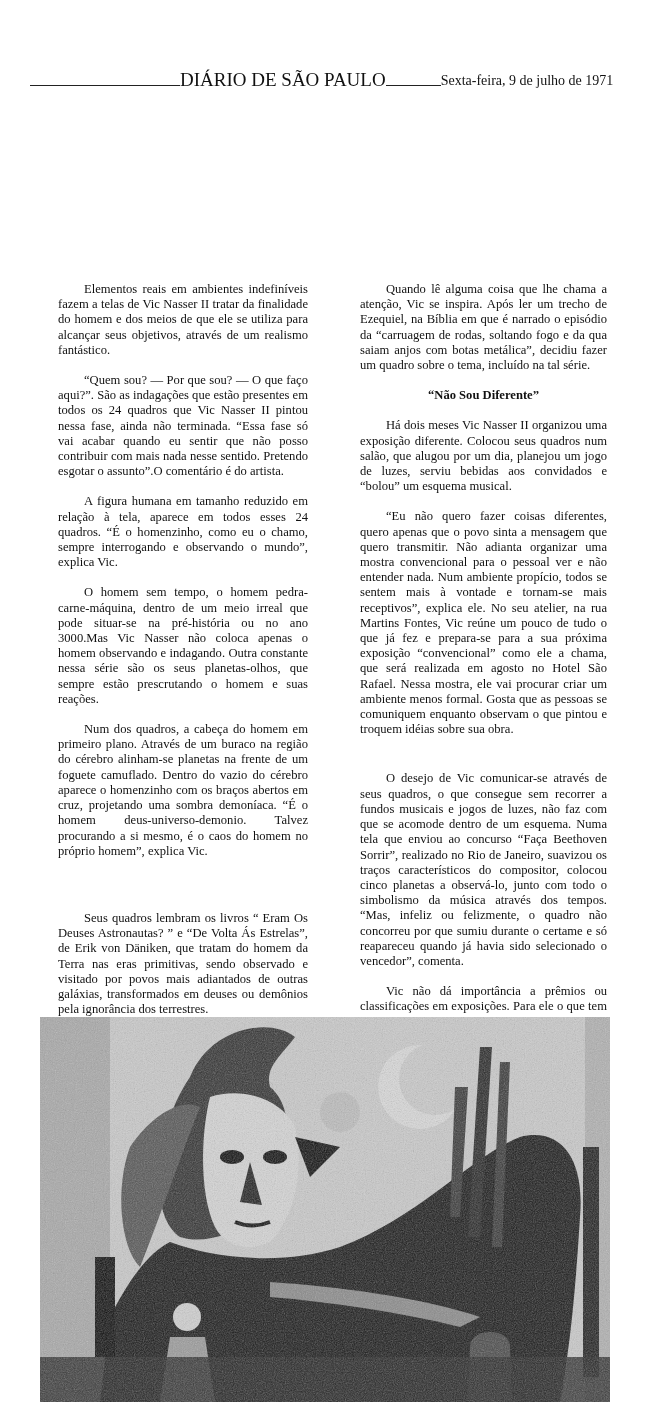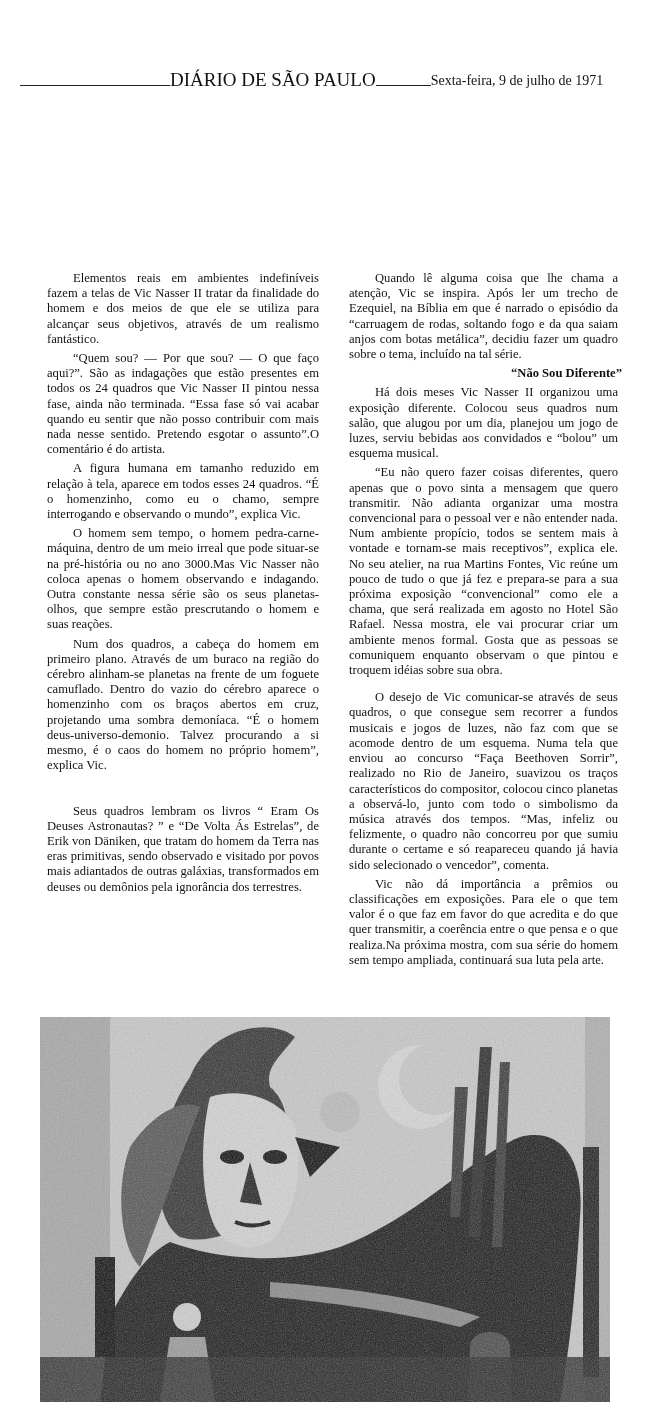--- a/index.html
+++ b/index.html
@@ -1,42 +1,42 @@
 <!DOCTYPE html>
 <html><head>
   <meta charset="utf-8">
   <style>
     html, body { margin: 0; padding: 0; background: #ffffff; }
     body {
       width: 650px; height: 1417px; position: relative; overflow: hidden;
       font-family: "Liberation Serif", "DejaVu Serif", serif; color: #111;
     }
     .masthead {
-      position: absolute; top: 68px; left: 20px; width: 612px; height: 22px;
+      position: absolute; top: 68px; left: 30px; width: 612px; height: 22px;
       display: flex; align-items: flex-end; white-space: nowrap;
     }
     .masthead .rule { border-bottom: 1px solid #222; height: 0; margin-bottom: 4px; }
     .masthead .rule.r1 { width: 150px; }
     .masthead .rule.r2 { width: 55px; }
     .masthead .paper { font-size: 19px; line-height: 20px; letter-spacing: 0px; }
     .masthead .date { font-size: 14px; line-height: 18px; margin-left: 0px; }
     .headline {
       position: absolute; top: 104px; left: 24px; width: 602px;
       font-size: 51px; line-height: 60px; text-align: justify; text-align-last: justify;
       letter-spacing: 0px; margin: 0; font-weight: normal;
     }
     .headline .line { display: block; text-align: justify; text-align-last: justify; }
     .col {
       position: absolute; font-size: 12.6px; line-height: 15.2px; text-align: justify;
     }
     .col.left { top: 267px; left: 43px; width: 280px; }
     .col.right { top: 267px; left: 345px; width: 277px; }
-    .col p { margin: 4px; text-indent: 26px; }
+    .col p { margin: 15px; text-indent: 26px; }
     .col h3 {
-      margin: 0; font-size: 12.6px; font-weight: bold; text-align: right; text-indent: 0;
+      margin: 0; font-size: 12.6px; font-weight: bold; text-align: center; text-indent: 0;
     }
     .col .subhead-left { margin-top: 22px; margin-bottom: 8px; }
     .col .gap-big { height: 22px; }
     .col .gap-s { height: 4px; }
     .photo {
       position: absolute; top: 1017px; left: 40px; width: 570px; height: 385px;
       background: #bdbdbd; overflow: hidden;
     }
     .photo svg { display: block; width: 100%; height: 100%; }
   </style>

